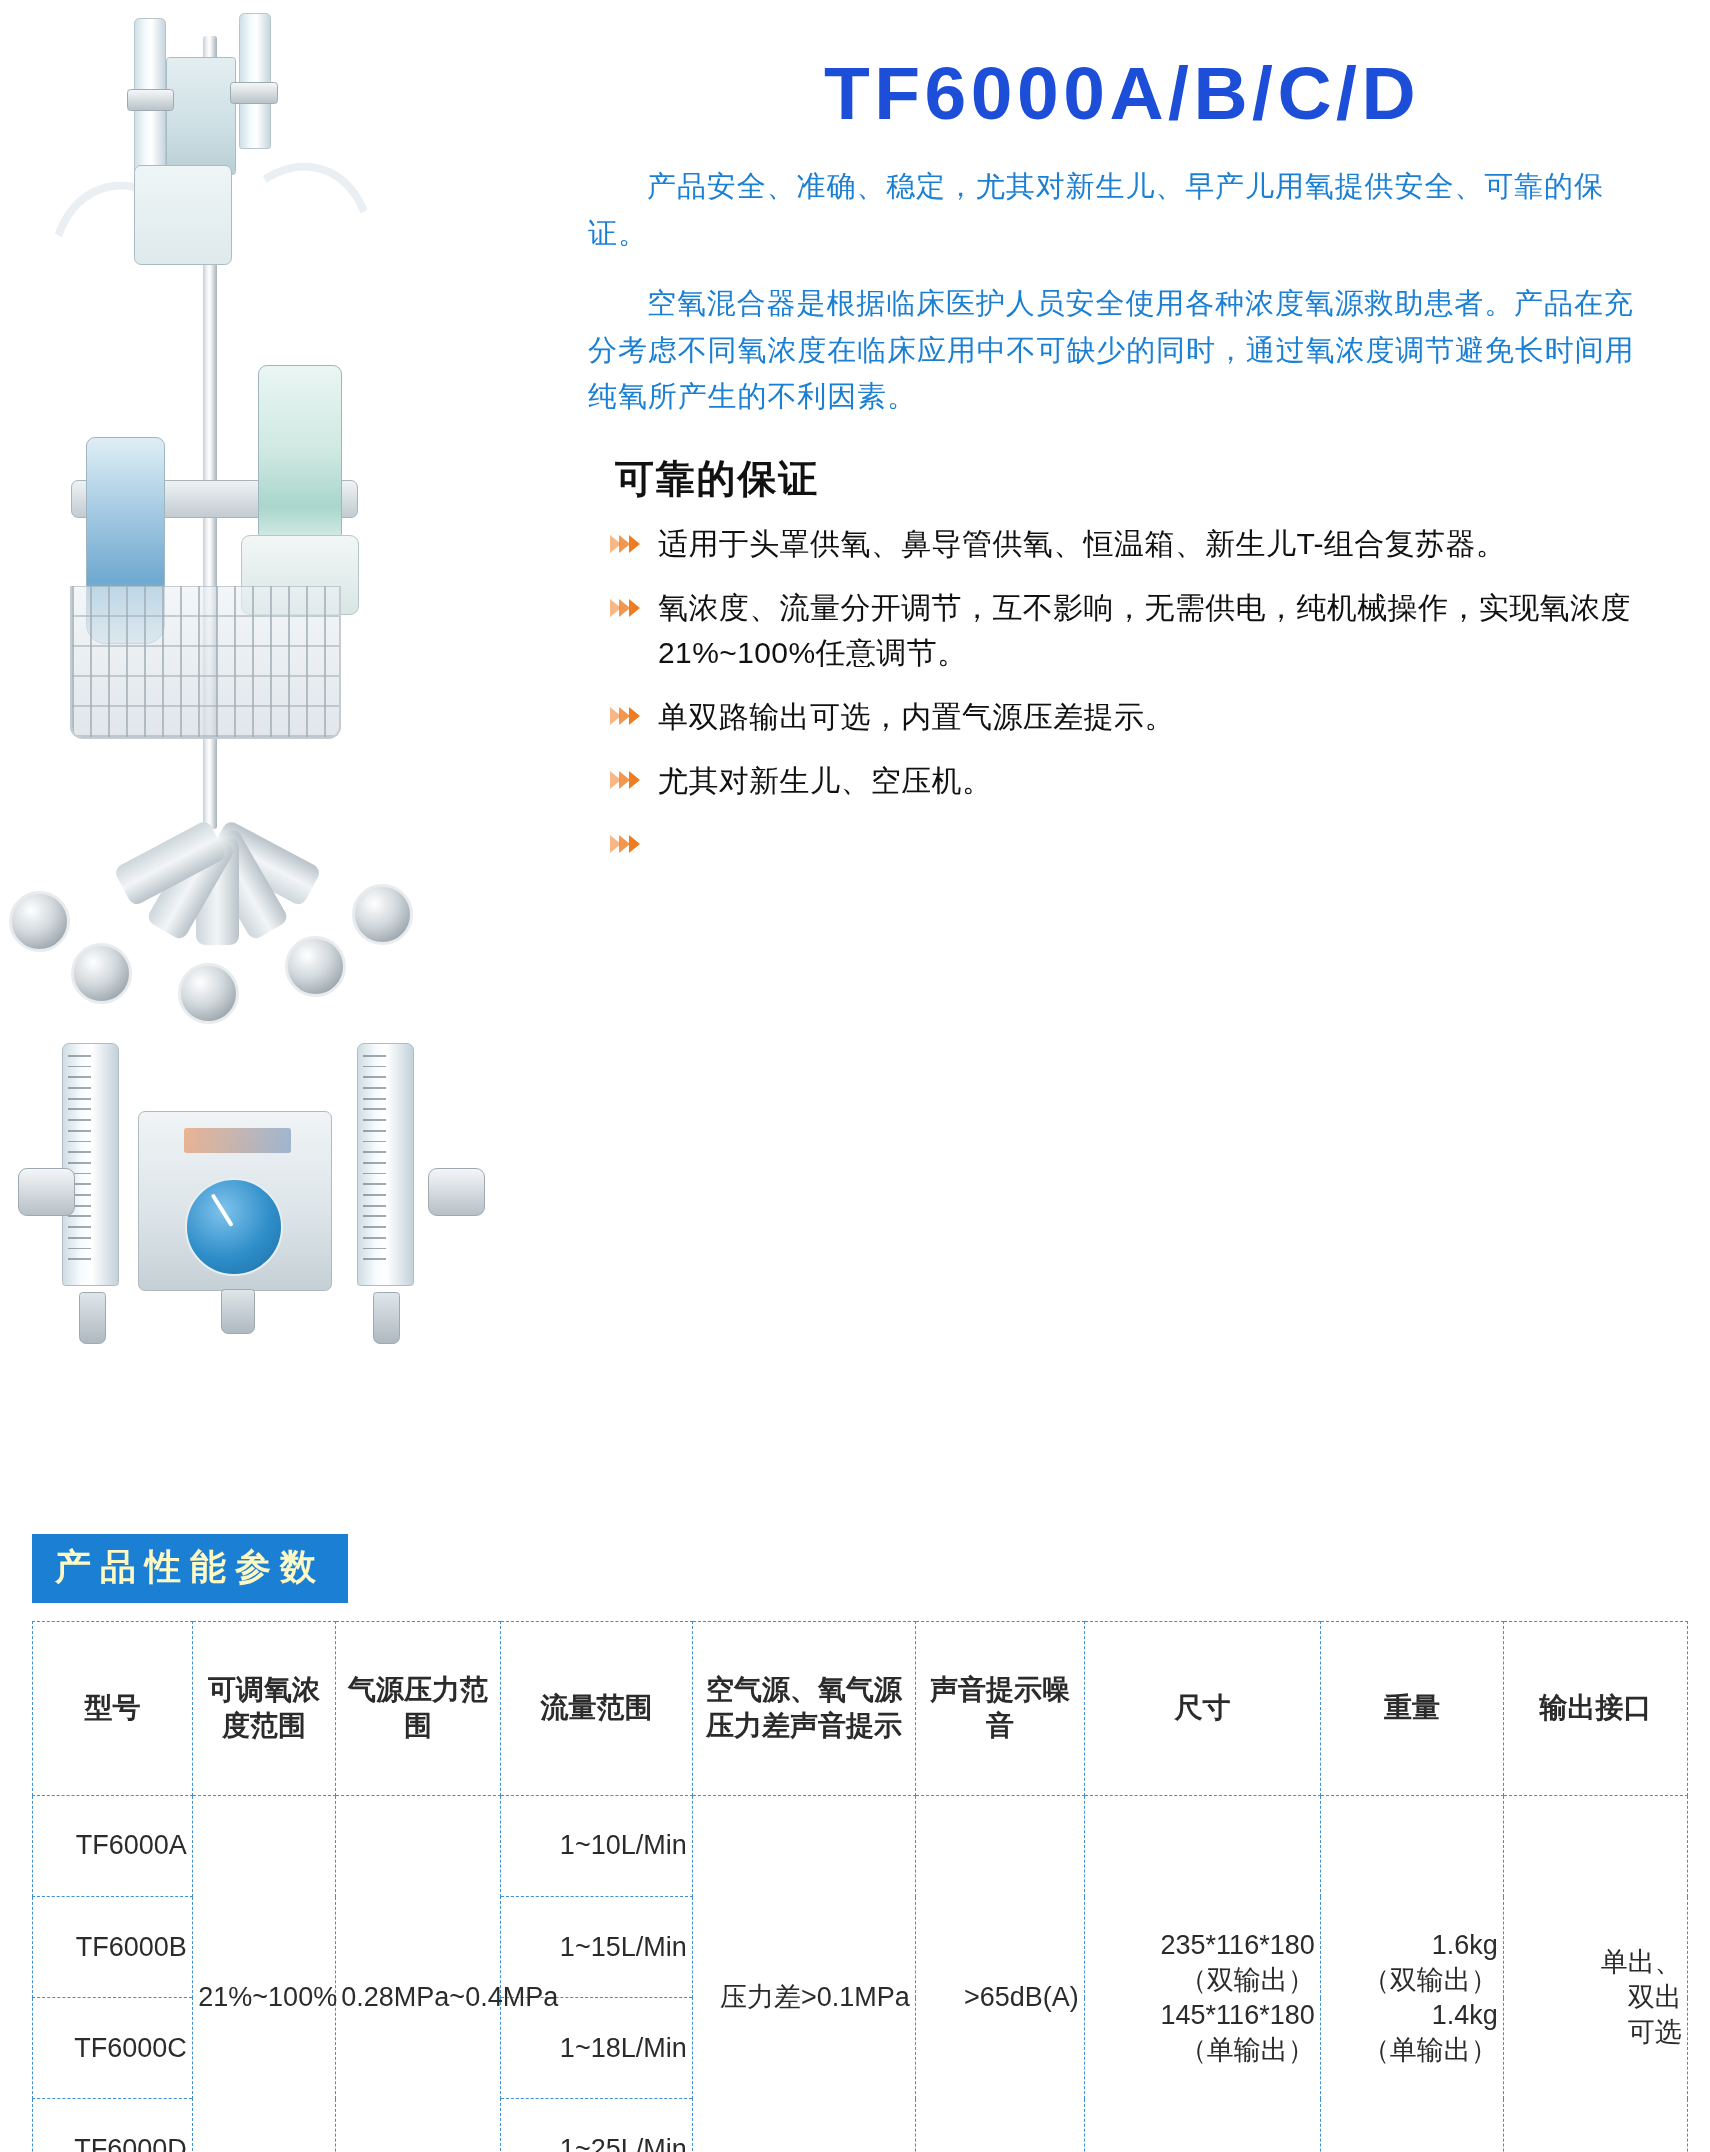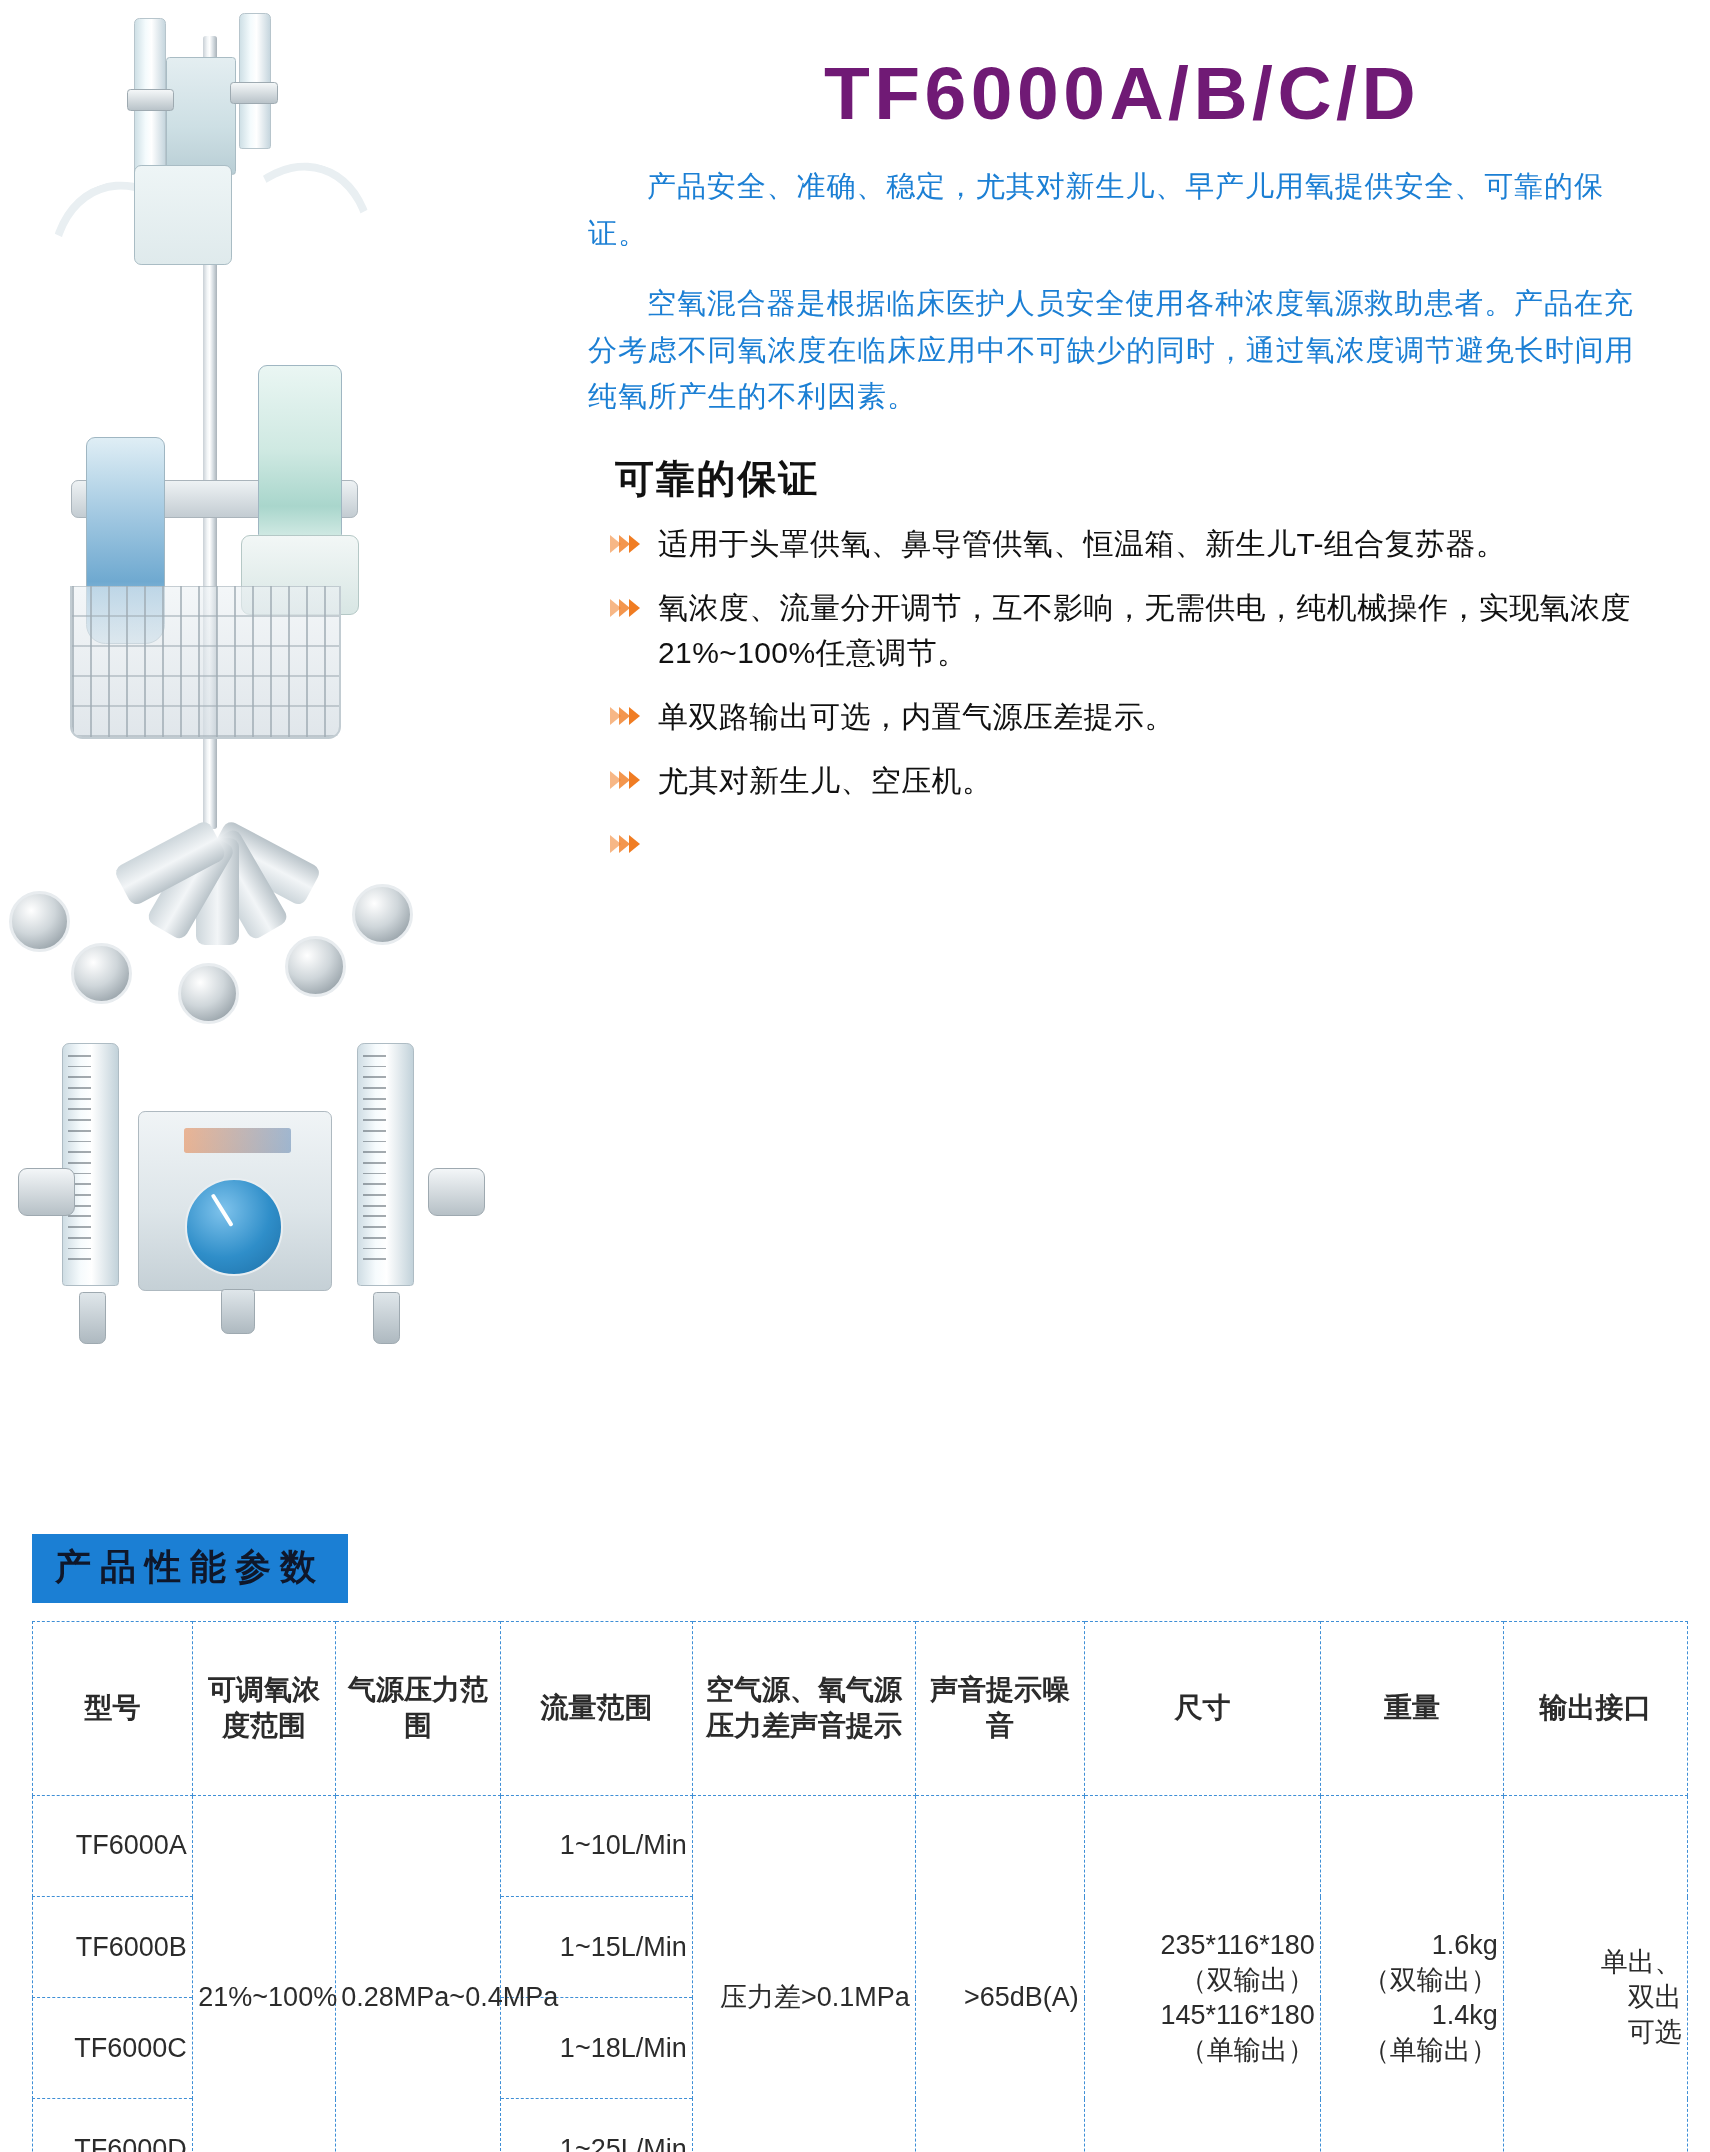--- a/index.html
+++ b/index.html
@@ -214,21 +214,21 @@
   .bl-nip-r { left: 364px; }
   .bl-nip-c { left: 212px; top: 255px; width: 32px; height: 43px; }
 
   
   .text-col {
     width: 1150px;
     padding: 30px 55px 0 27px;
     box-sizing: border-box;
   }
   .product-title {
-    color: #701a75;
+    color: #1d4ed8;
     font-size: 75px;
     font-weight: bold;
     letter-spacing: 4.5px;
     text-align: center;
     margin: 19.6px 0 27px 0;
     font-family: "Liberation Sans", sans-serif;
   }
   .intro {
     color: #1b7fd4;
     font-size: 29px;
@@ -282,21 +282,21 @@
   
   .param-section {
     position: absolute;
     left: 32px;
     top: 1534px;
     width: 1654px;
   }
   .param-title-bar {
     display: inline-block;
     background: #1b7fd4;
-    color: #0f172a;
+    color: #fef9c3;
     font-size: 36px;
     font-weight: bold;
     letter-spacing: 9px;
     padding: 9px 23px 10.7px 23px;
   }
   table.spec {
     margin-top: 18px;
     width: 1654px;
     border-collapse: collapse;
     table-layout: fixed;

